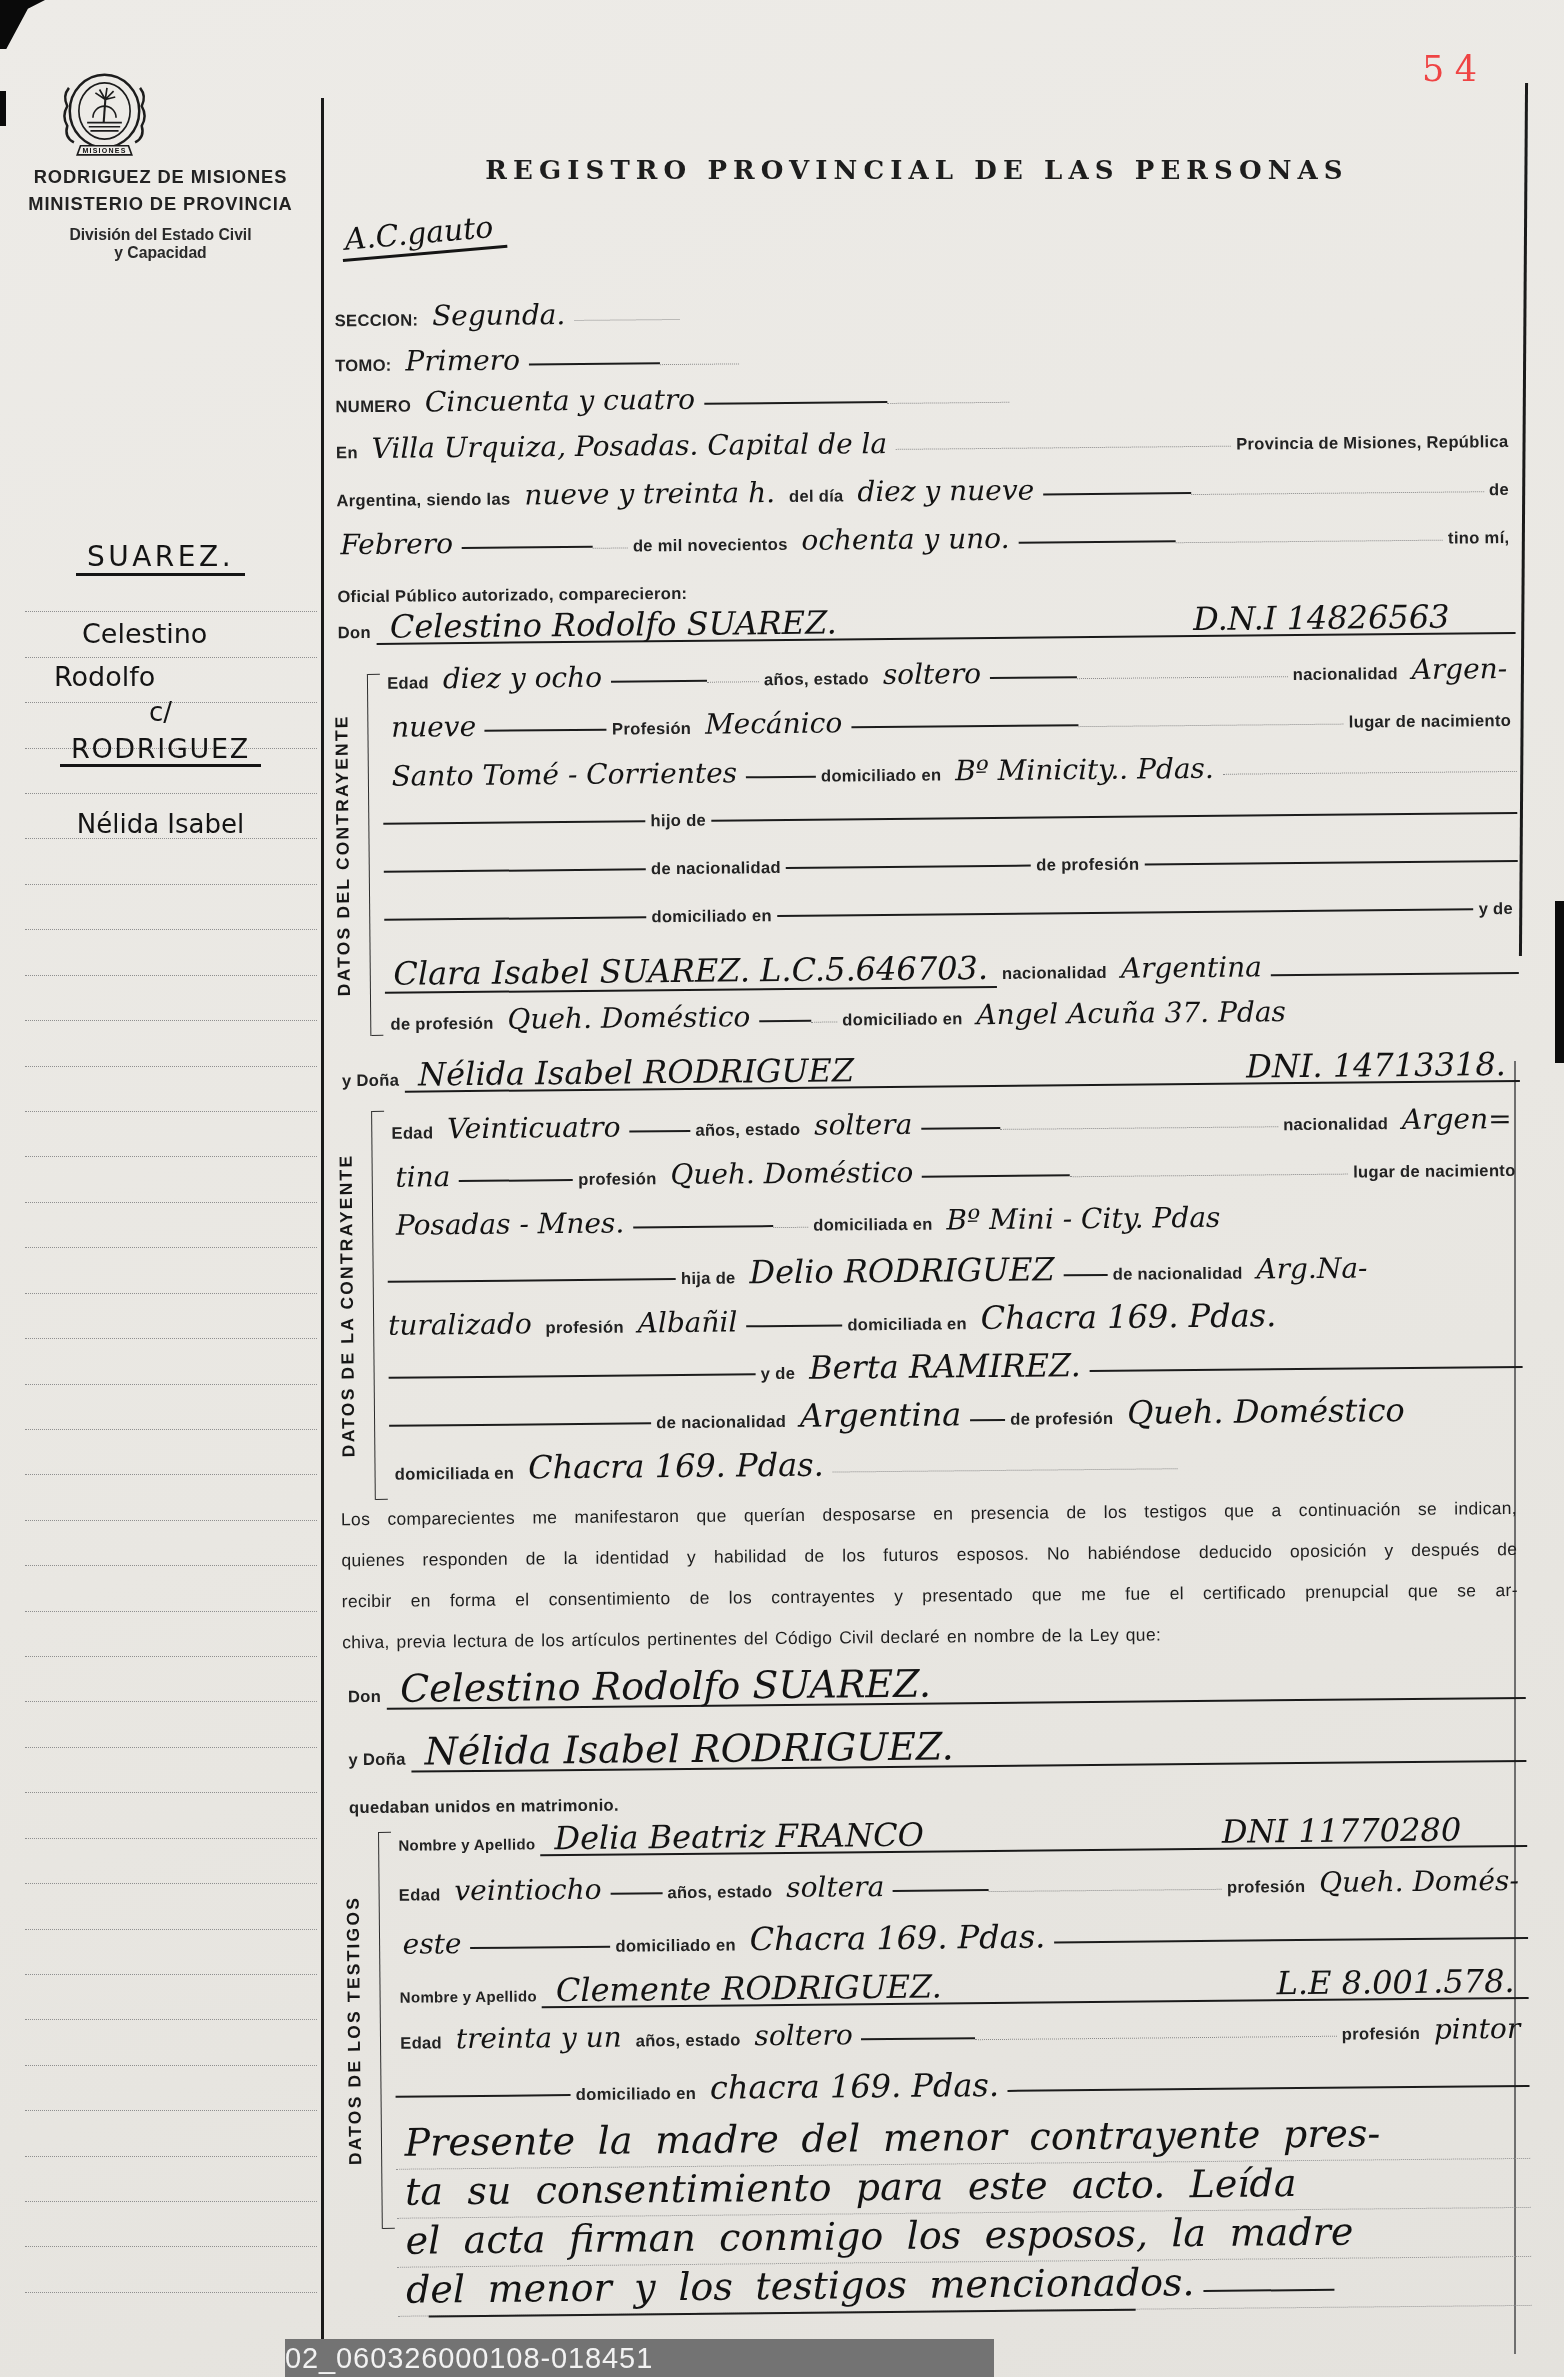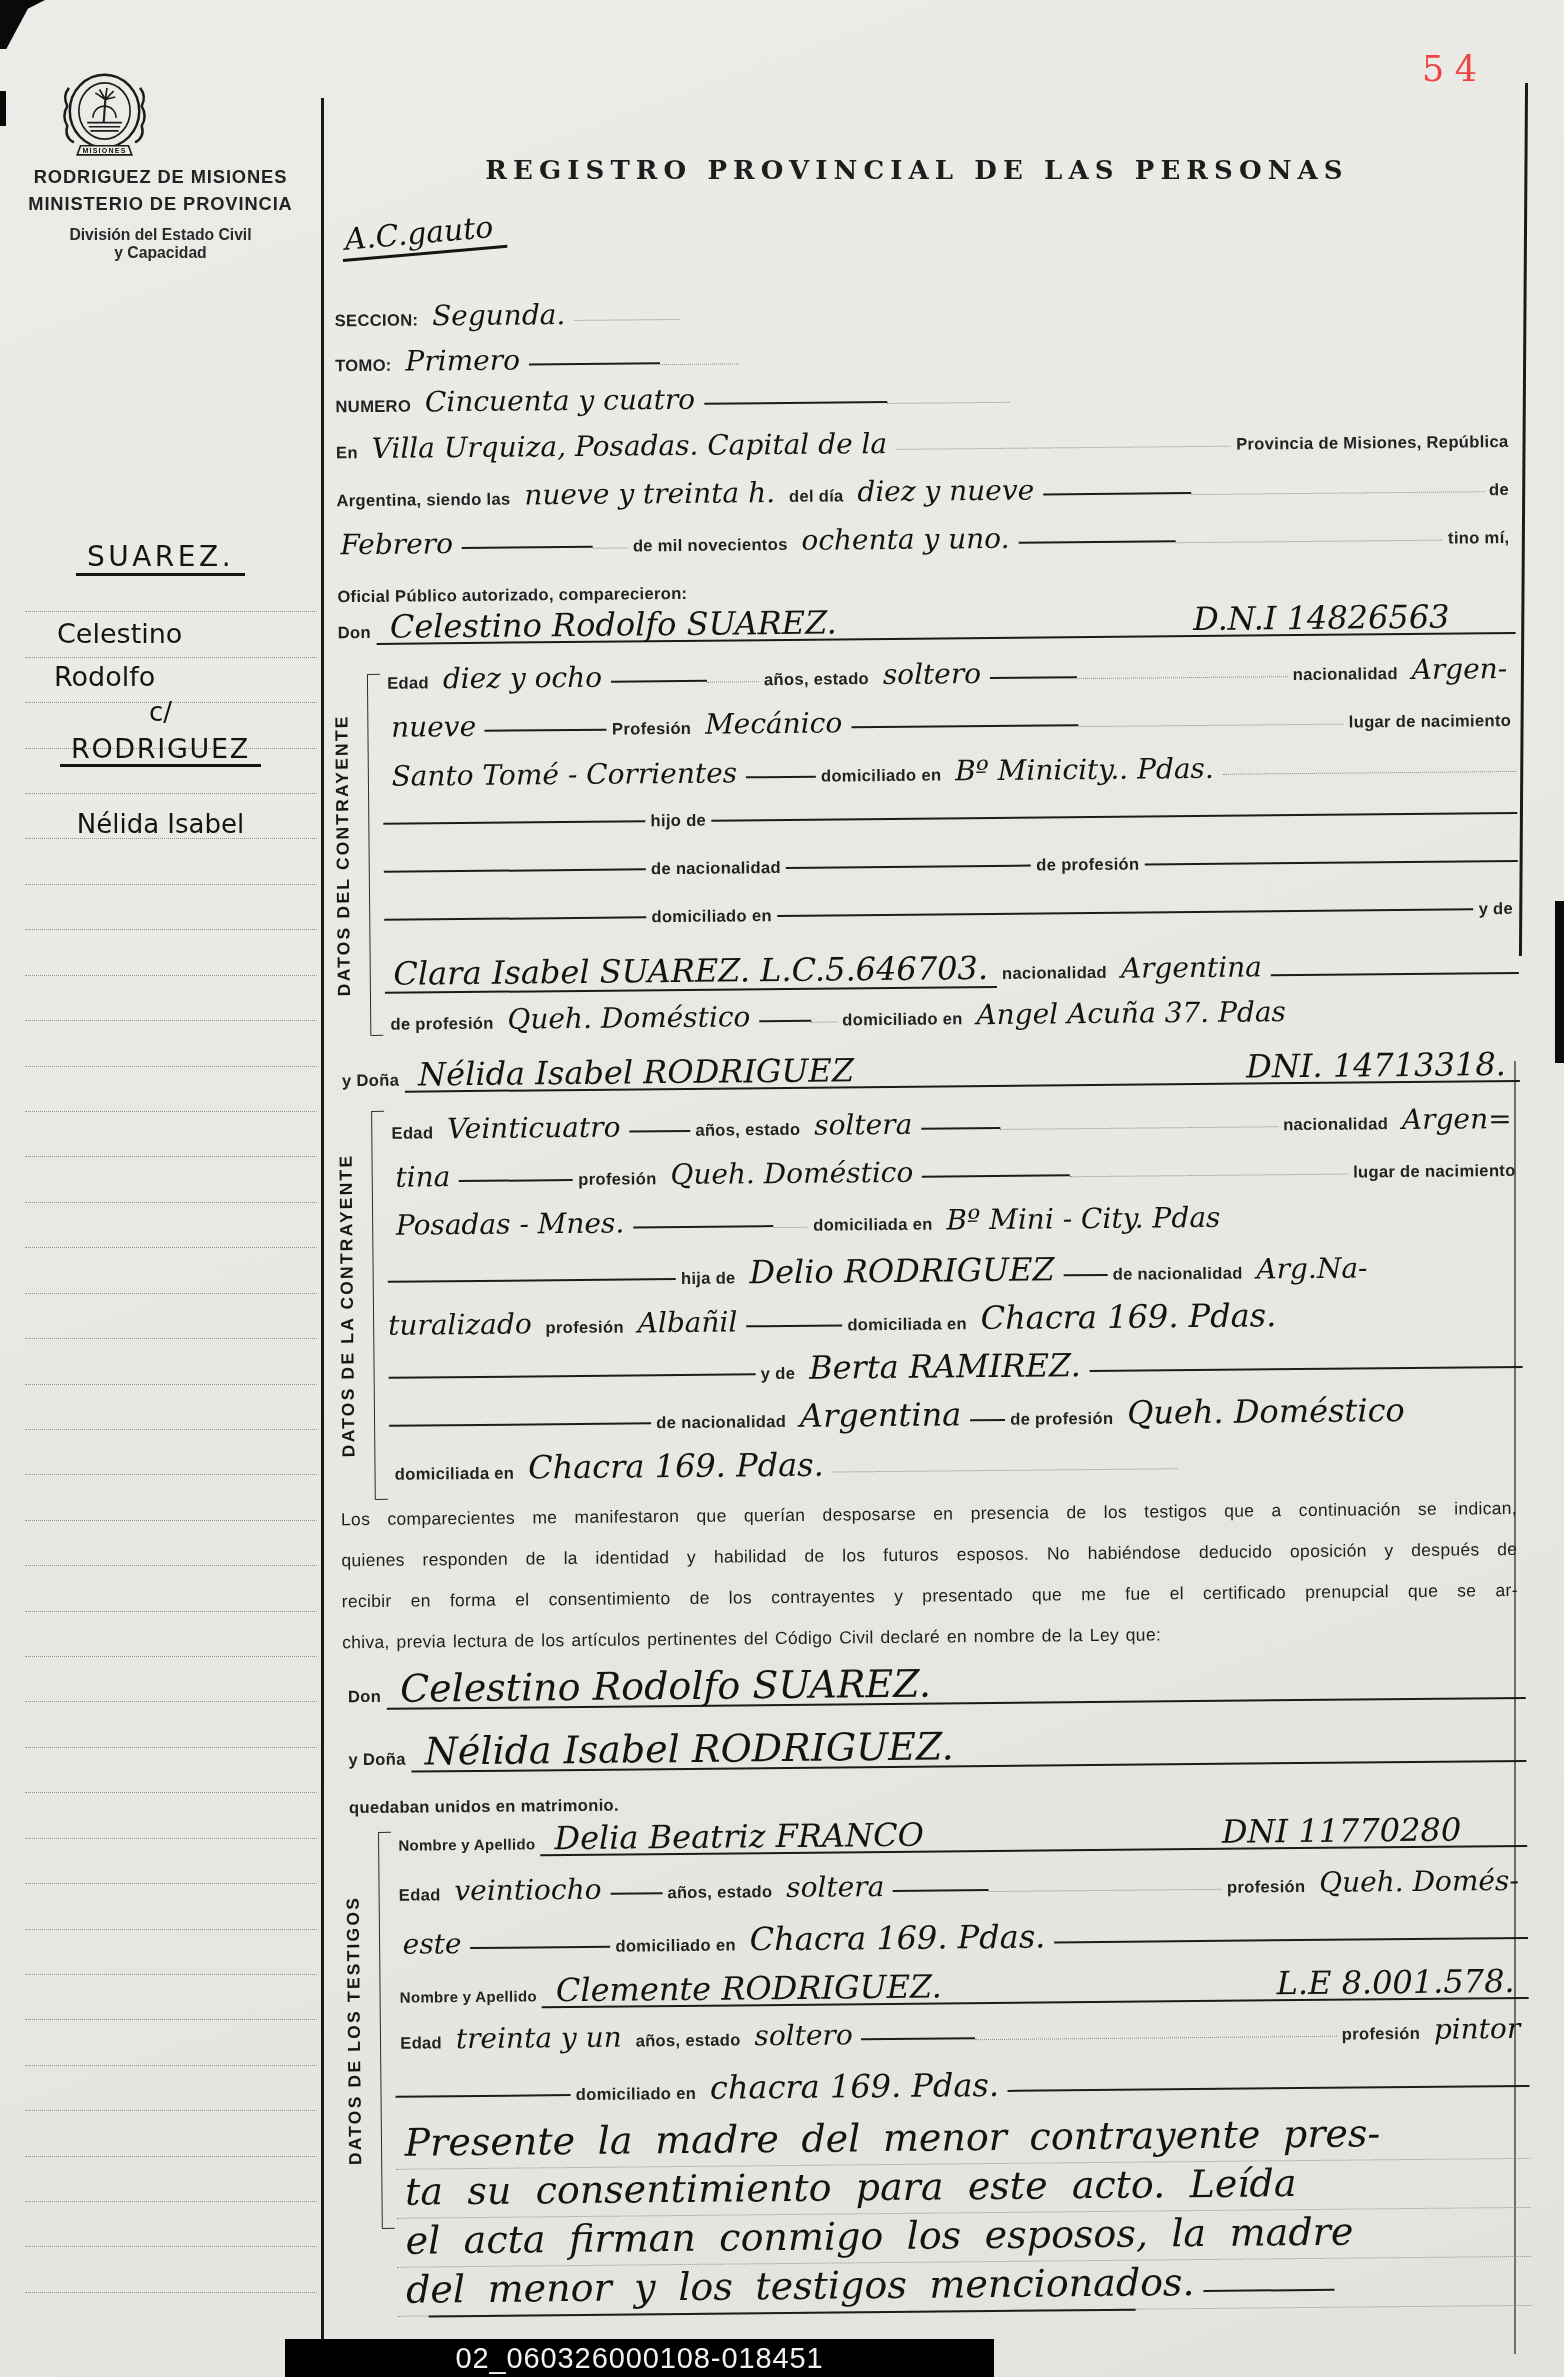--- a/index.html
+++ b/index.html
@@ -47,21 +47,21 @@
   .decl-line{position:absolute;left:339px;right:49px;font-size:17.5px;font-weight:400;color:#1e1e1e;
              letter-spacing:0.3px;word-spacing:1.7px;text-align:justify;text-align-last:justify;white-space:nowrap;}
   .decl-line.last{text-align-last:left;}
   .mdot{position:absolute;left:24.5px;width:292px;border-bottom:1.7px dotted #8f8f8f;}
   #letterhead{left:0;width:321px;text-align:center;}
   #letterhead .l1,#letterhead .l2{font-weight:700;font-size:18.3px;letter-spacing:0.9px;color:#222;}
   #letterhead .l3,#letterhead .l4{font-weight:700;font-size:15.7px;color:#2a2a2a;}
   #caption{left:0;width:321px;text-align:center;}
   #caption div{margin:0 auto;}
   .cap-underline{border-bottom:3.5px solid #151515;display:inline-block;padding:0 10.5px 0 10.5px;}
-  #scanbar{background:#000000;display:flex;align-items:center;justify-content:center;}
+  #scanbar{background:#737373;display:flex;align-items:center;}
   #scanbar span{color:#f2f2f2;font-size:29px;letter-spacing:0.9px;font-family:"Liberation Sans",sans-serif;}
   #corner{width:45px;height:49px;background:#0a0a0a;clip-path:polygon(0 0,100% 0,62% 18%,14% 100%,0 100%);}
 </style>
 </head>
 <body>
 
 <div id="corner" class="abs" style="left:0;top:0"></div>
 <div class="abs" style="left:0;top:91px;width:6.1px;height:35px;background:#0a0a0a"></div>
 <div class="abs" style="left:1555px;top:901px;width:9.6px;height:162px;background:#0c0c0c"></div>
 
@@ -129,21 +129,21 @@
     <div class="mdot" style="top: 2065px;"></div>
     <div class="mdot" style="top: 2110px;"></div>
     <div class="mdot" style="top: 2156px;"></div>
     <div class="mdot" style="top: 2201px;"></div>
     <div class="mdot" style="top: 2246px;"></div>
     <div class="mdot" style="top: 2292px;"></div>
   </div>
 
 <div id="caption" class="abs" style="top:540px">
   <div class="hand-print cap-underline" style="font-size:28px;letter-spacing:3.5px">SUAREZ.</div>
-  <div class="hand-print" style="font-size:27px;margin-top:42px;text-align:left;padding-left:57px">Celestino</div>
+  <div class="hand-print" style="font-size:27px;margin-top:42px;text-align:left;padding-left:82px">Celestino</div>
   <div class="hand-print" style="font-size:27px;margin-top:12.2px;text-align:left;padding-left:54px">Rodolfo</div>
   <div class="hand-print" style="font-size:26px;margin-top:5.2px">c/</div>
   <div class="hand-print cap-underline" style="font-size:27px;letter-spacing:1.7px;margin-top:5.2px">RODRIGUEZ</div>
   <div class="hand-print" style="font-size:26px;margin-top:42px">Nélida Isabel</div>
 </div>
 
 <div id="title" class="abs" style="top:155px">REGISTRO PROVINCIAL DE LAS PERSONAS</div>
 <div id="clerk" class="abs" style="left:341px;top:215px">A.C.gauto</div>
 
 <div class="abs" style="left:0;top:0;width:1564px;height:2377px;transform:rotate(-0.55deg);transform-origin:367px 1310px">

